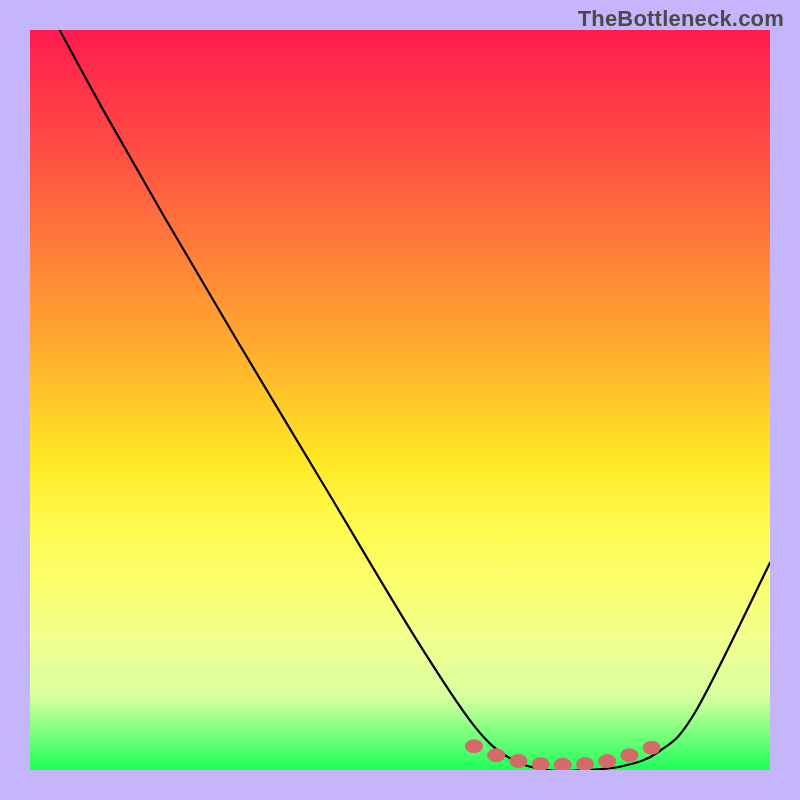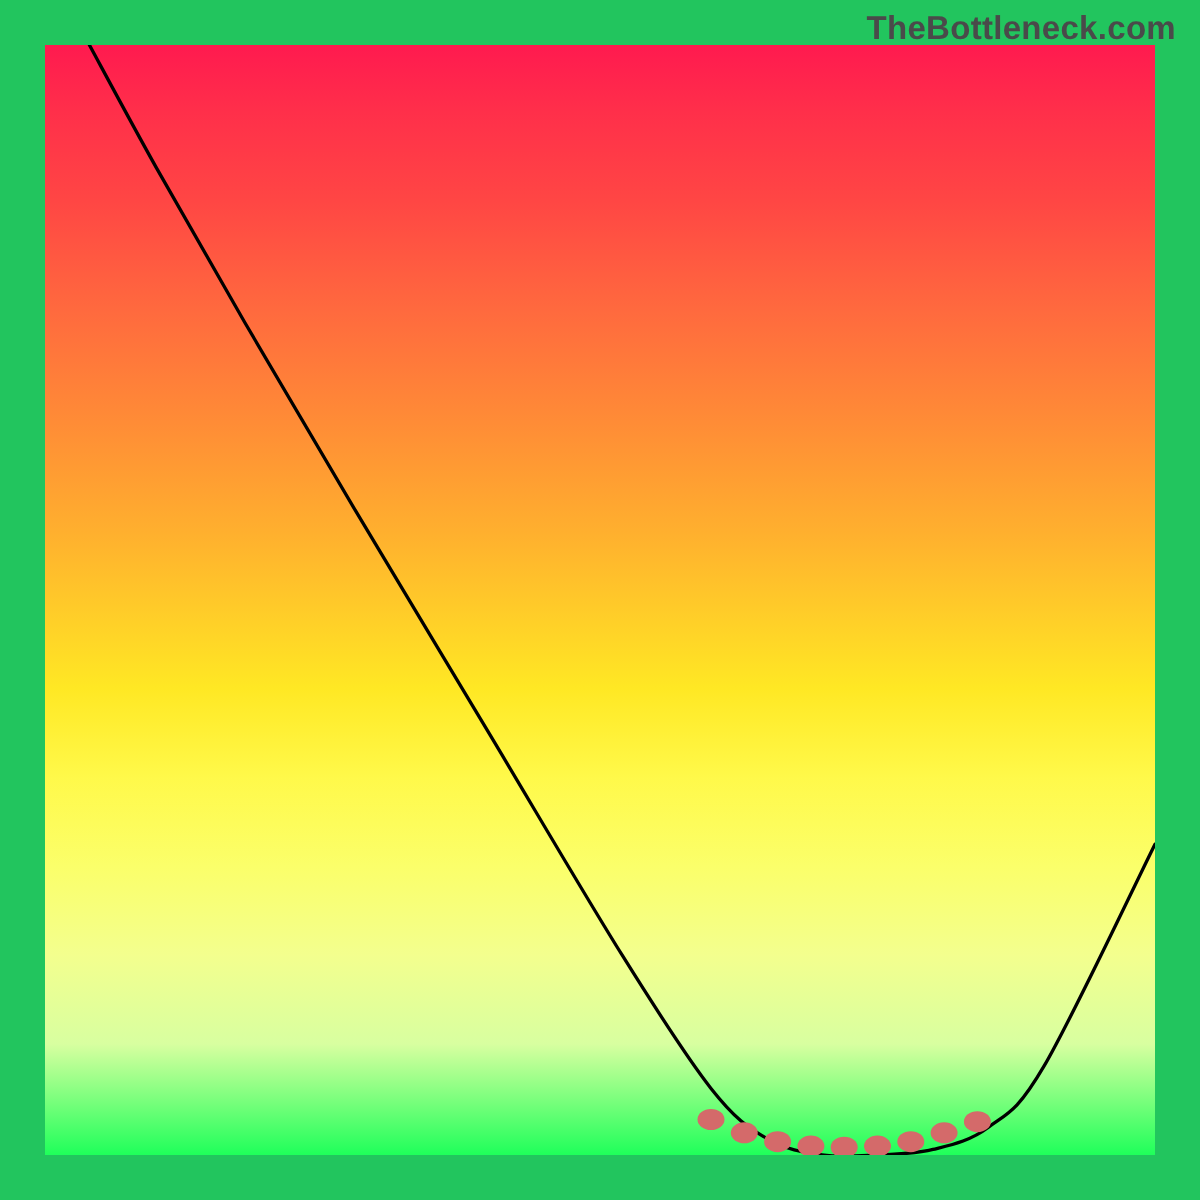--- a/index.html
+++ b/index.html
@@ -8,21 +8,21 @@
     width: 800px;
     height: 800px;
     background: #000;
     overflow: hidden;
     font-family: Arial, Helvetica, sans-serif;
   }
   .frame {
     position: relative;
     width: 800px;
     height: 800px;
-    background: #22c55e;
+    background: #c4b5fd;
   }
   .watermark {
     position: absolute;
     top: 6px;
     right: 16px;
     color: #4a4a4a;
     font-size: 22px;
     font-weight: 600;
     letter-spacing: 0.2px;
     z-index: 5;

